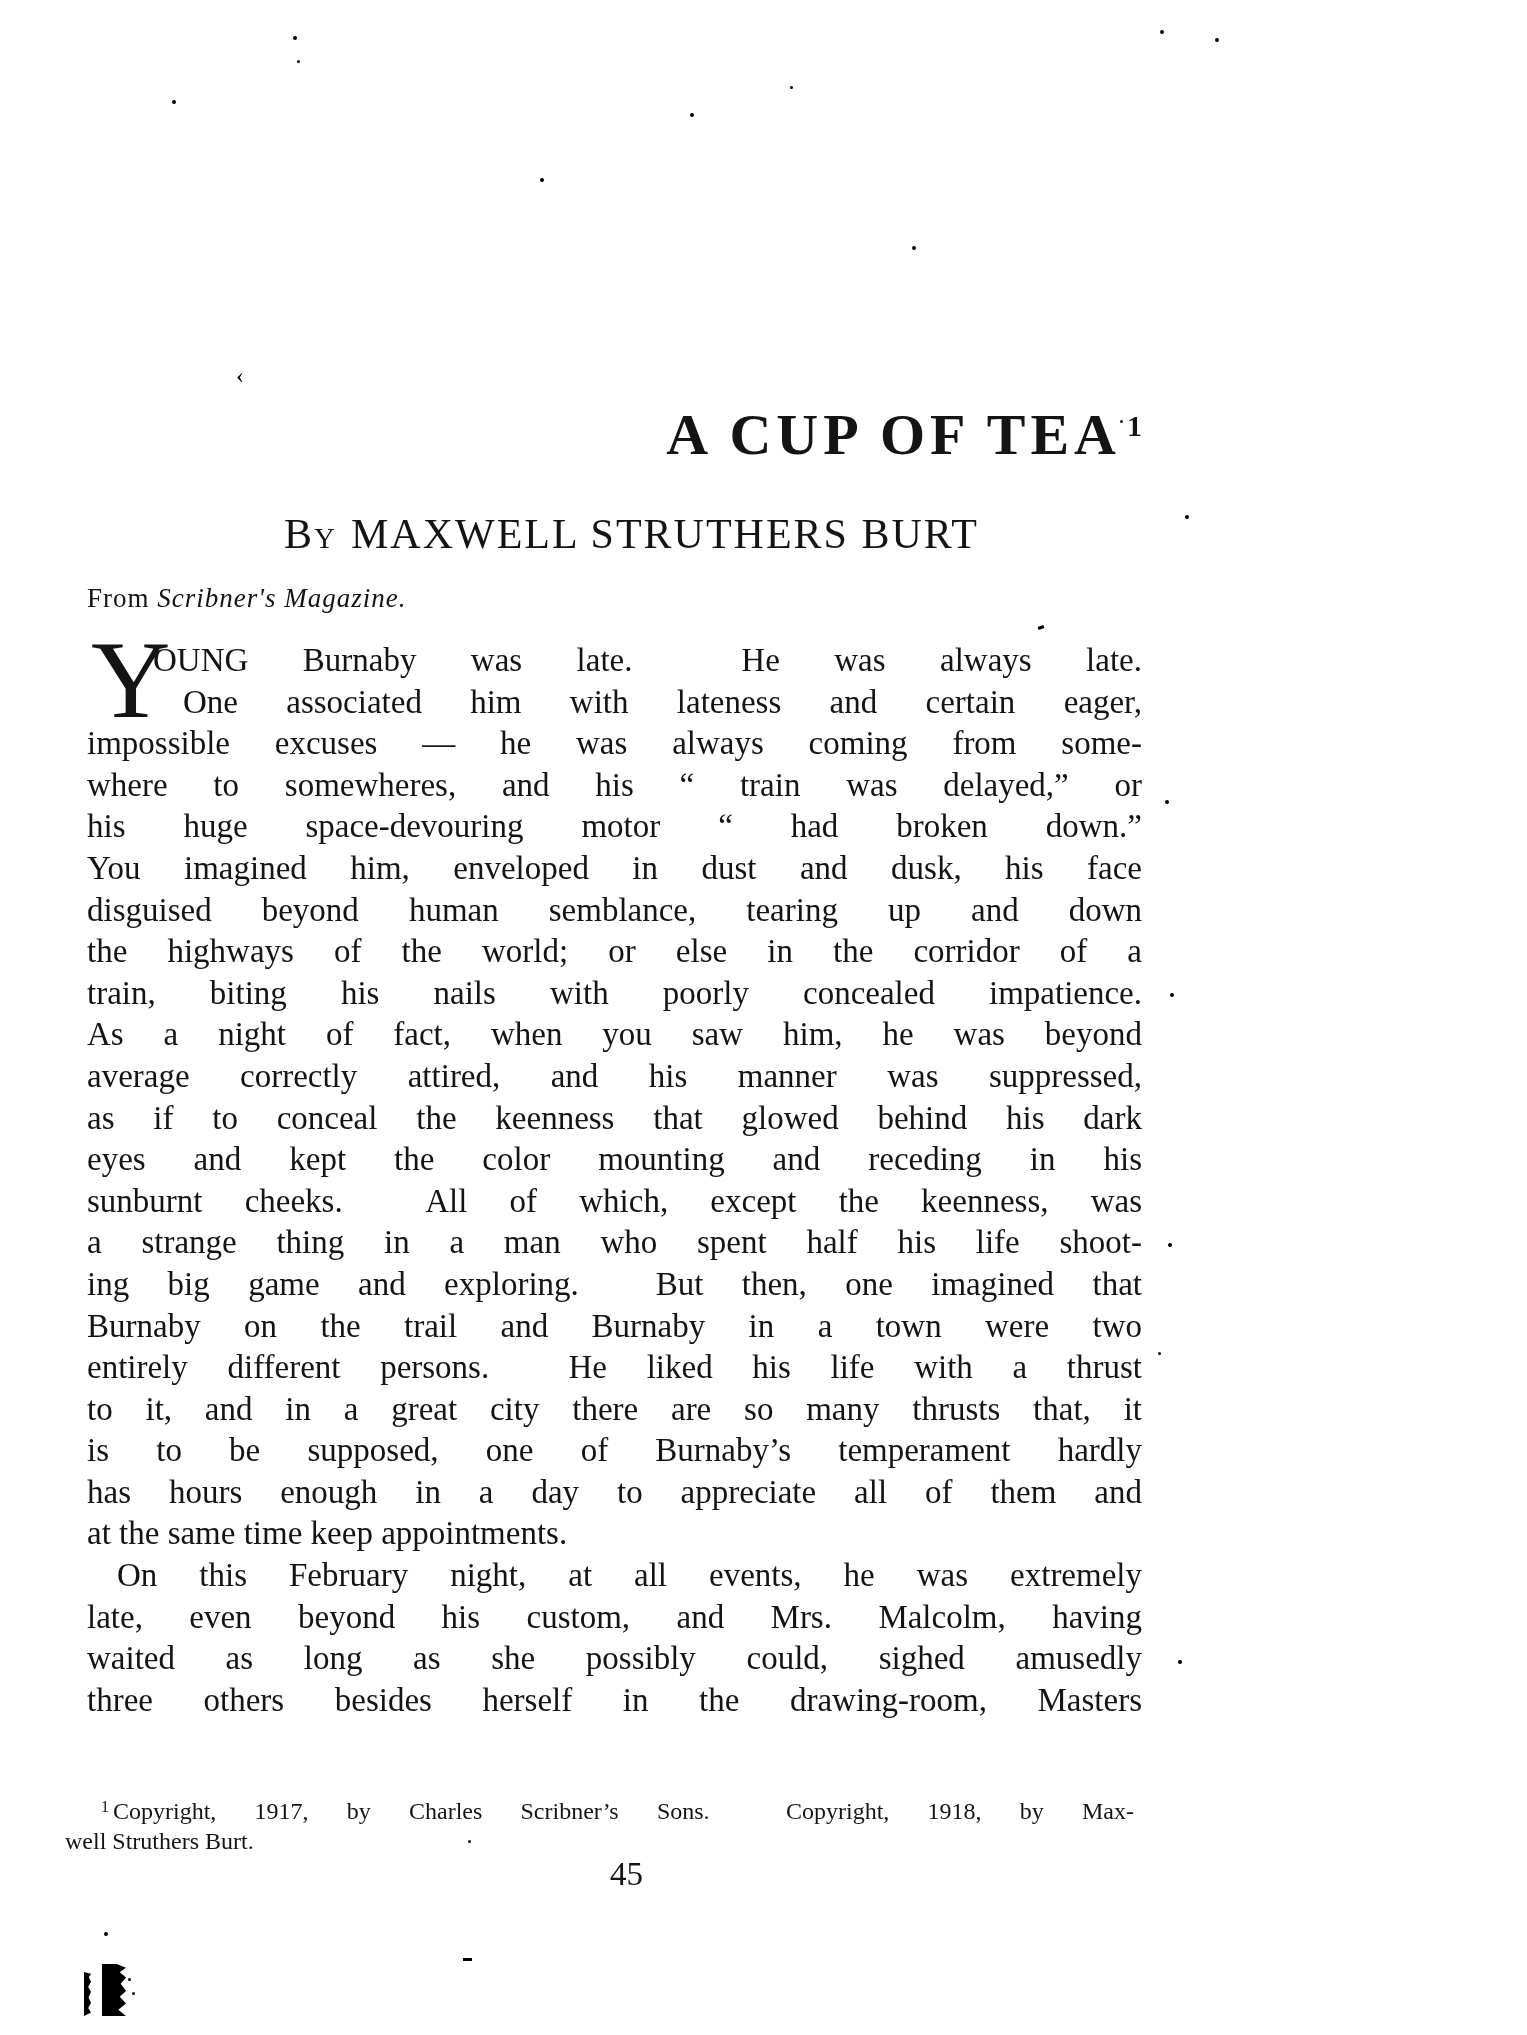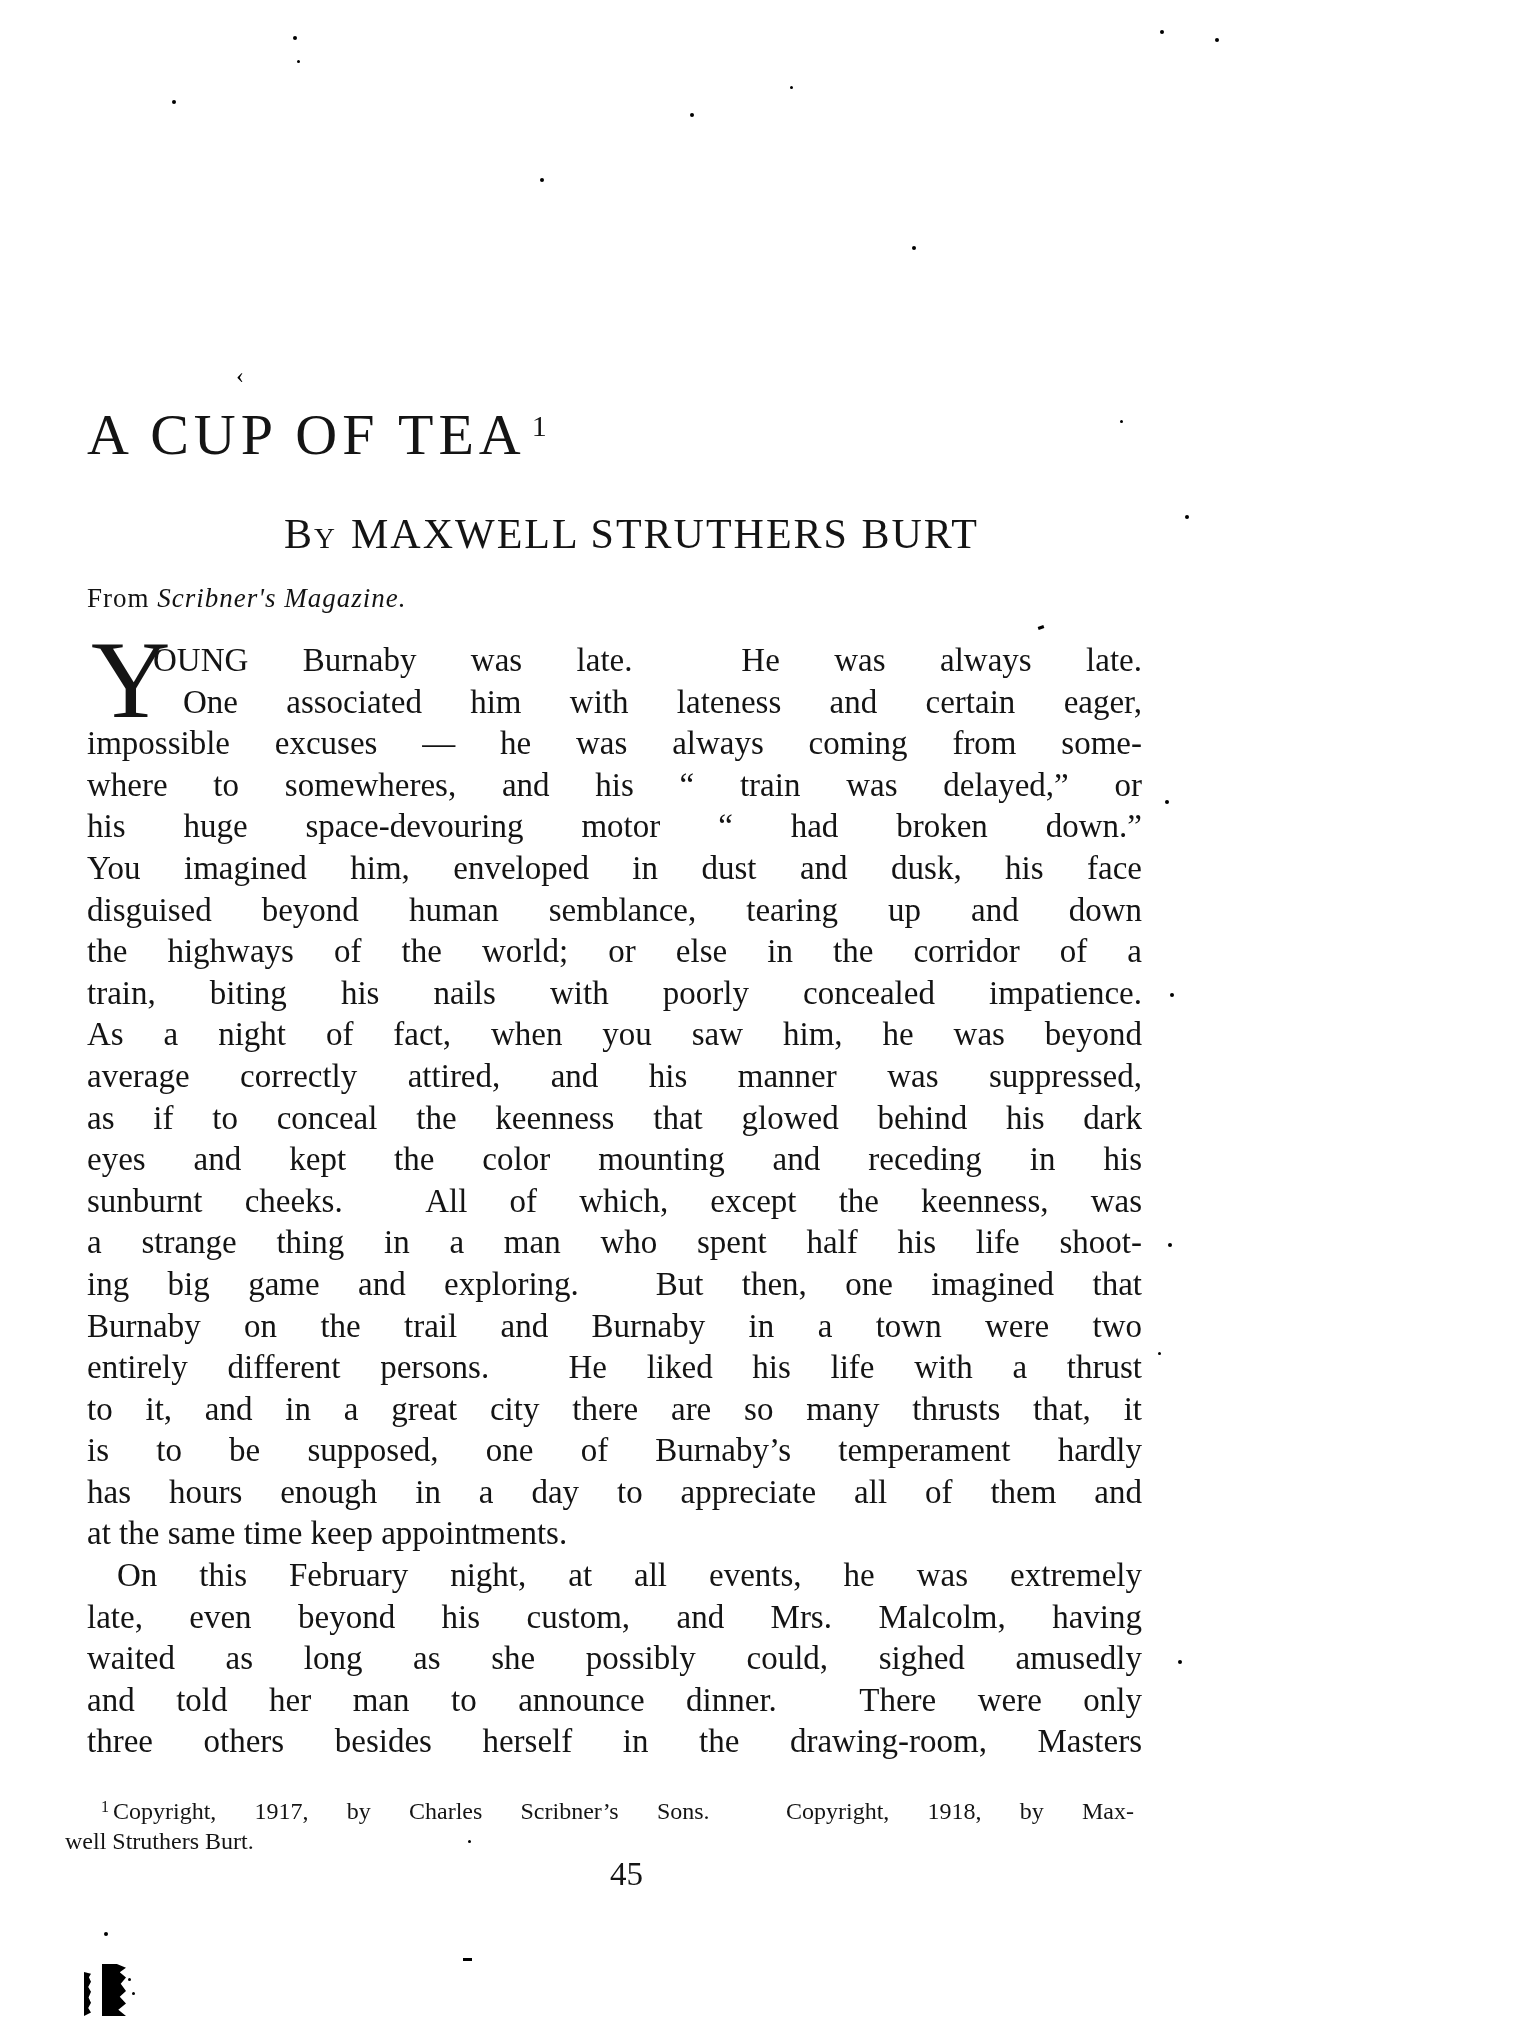--- a/index.html
+++ b/index.html
@@ -9,23 +9,23 @@
     position:relative;
     font-family:"Liberation Serif", serif;
     color:#141414;
     overflow:hidden;
   }
   .page { position:absolute; inset:0; background:#ffffff; }
 
   
   .title {
     position:absolute; left:87px; top:401px; width:1055px;
-    text-align:left;
+    text-align:right;
     font-size:58px; letter-spacing:5px;
-    font-weight:normal;
+    font-weight:bold;
     white-space:nowrap;
   }
   .title sup { font-size:30px; letter-spacing:0; vertical-align:18px; margin-left:6px; }
   .byline {
     position:absolute; left:87px; top:510px; width:1055px;
     text-align:center; font-size:42px; letter-spacing:2px;
     white-space:nowrap;
   }
   .byline-prefix { font-variant:small-caps; margin-right:14px;margin-left:34px; }
   .source {
@@ -122,21 +122,20 @@
       <div class="line">to it, and in a great city there are so many thrusts that, it</div>
       <div class="line">is to be supposed, one of Burnaby’s temperament hardly</div>
       <div class="line">has hours enough in a day to appreciate all of them and</div>
       <div class="line lastline">at the same time keep appointments.</div>
     </div>
 
     <div>
       <div class="line ind-para">On this February night, at all events, he was extremely</div>
       <div class="line">late, even beyond his custom, and Mrs. Malcolm, having</div>
       <div class="line">waited as long as she possibly could, sighed amusedly</div>
-      <div class="line">and told her man to announce dinner.&nbsp; There were only</div>
       <div class="line">three others besides herself in the drawing-room, Masters</div>
     </div>
   </div>
 
   <div class="footnote">
     <div class="fn-line1"><sup>1</sup><span>Copyright, 1917, by Charles Scribner’s Sons.&nbsp; Copyright, 1918, by Max-</span></div>
     <div class="fn-line2">well Struthers Burt.</div>
   </div>
 
   <div class="pagenum">45</div>

